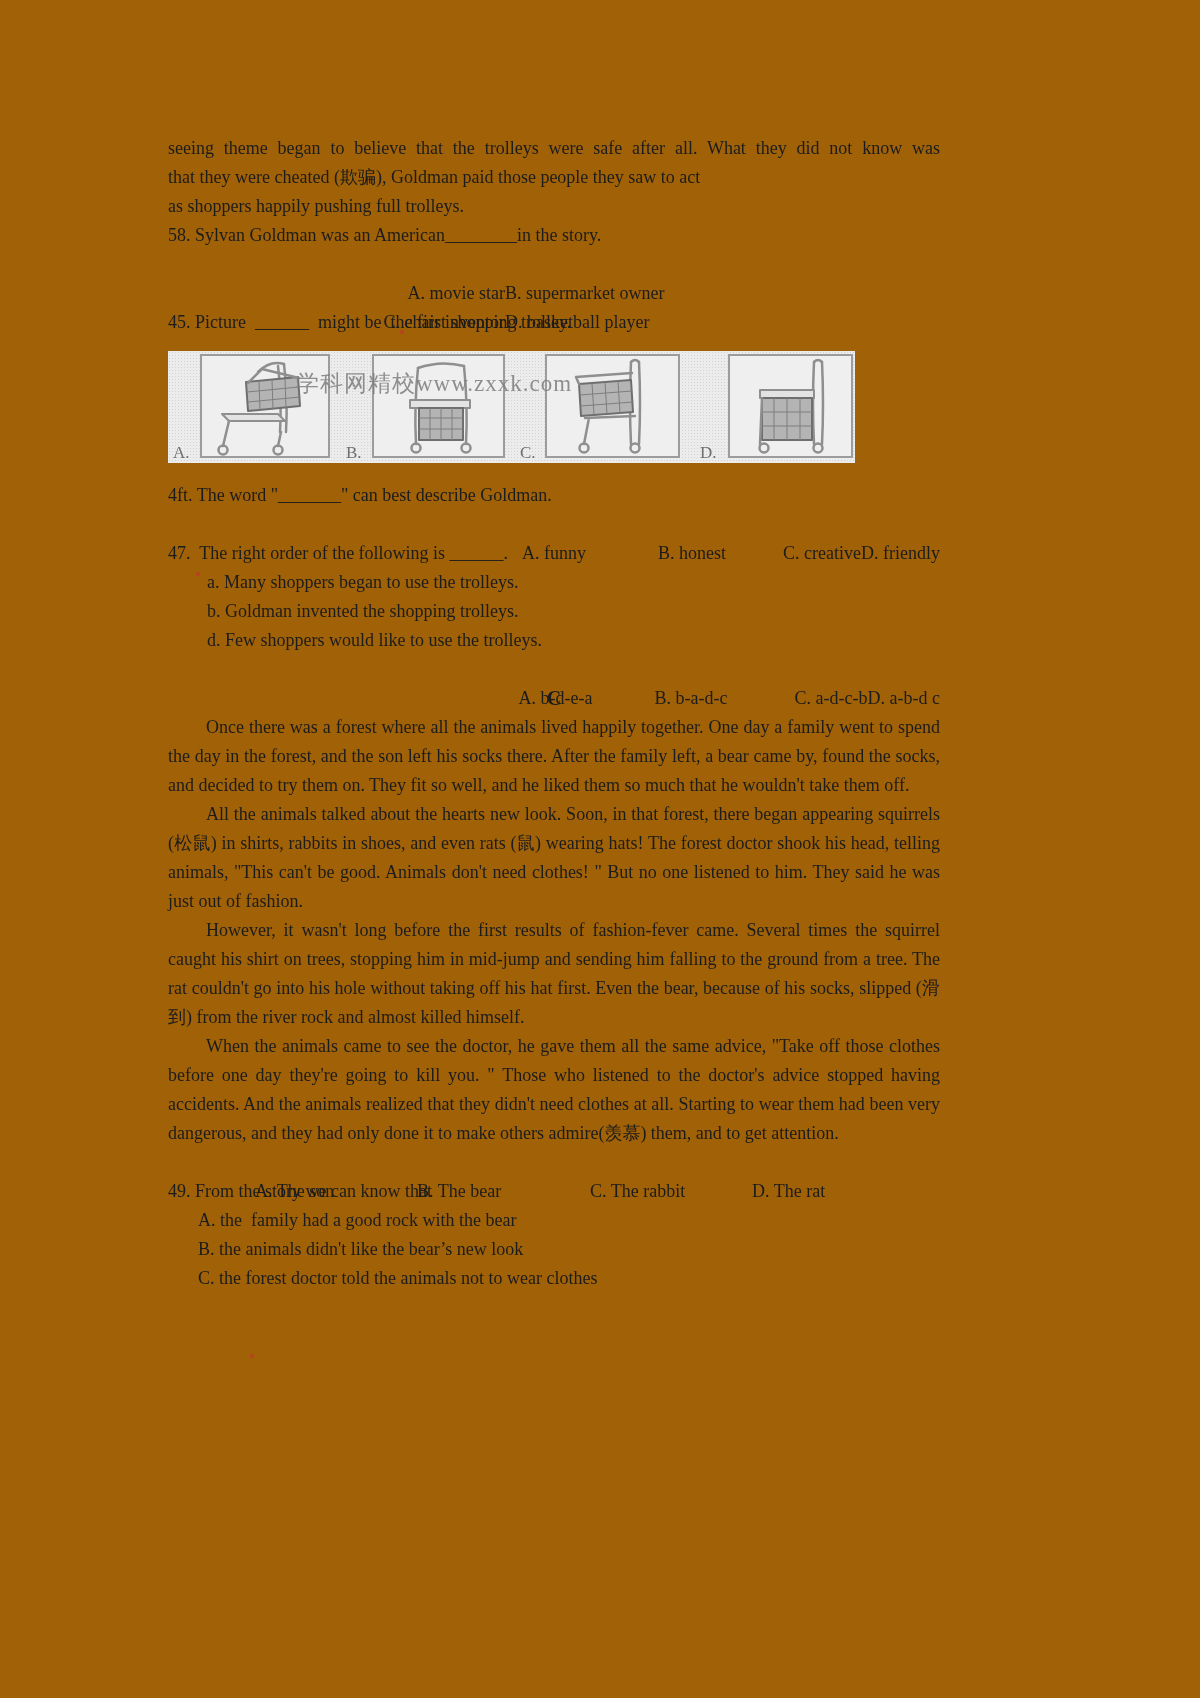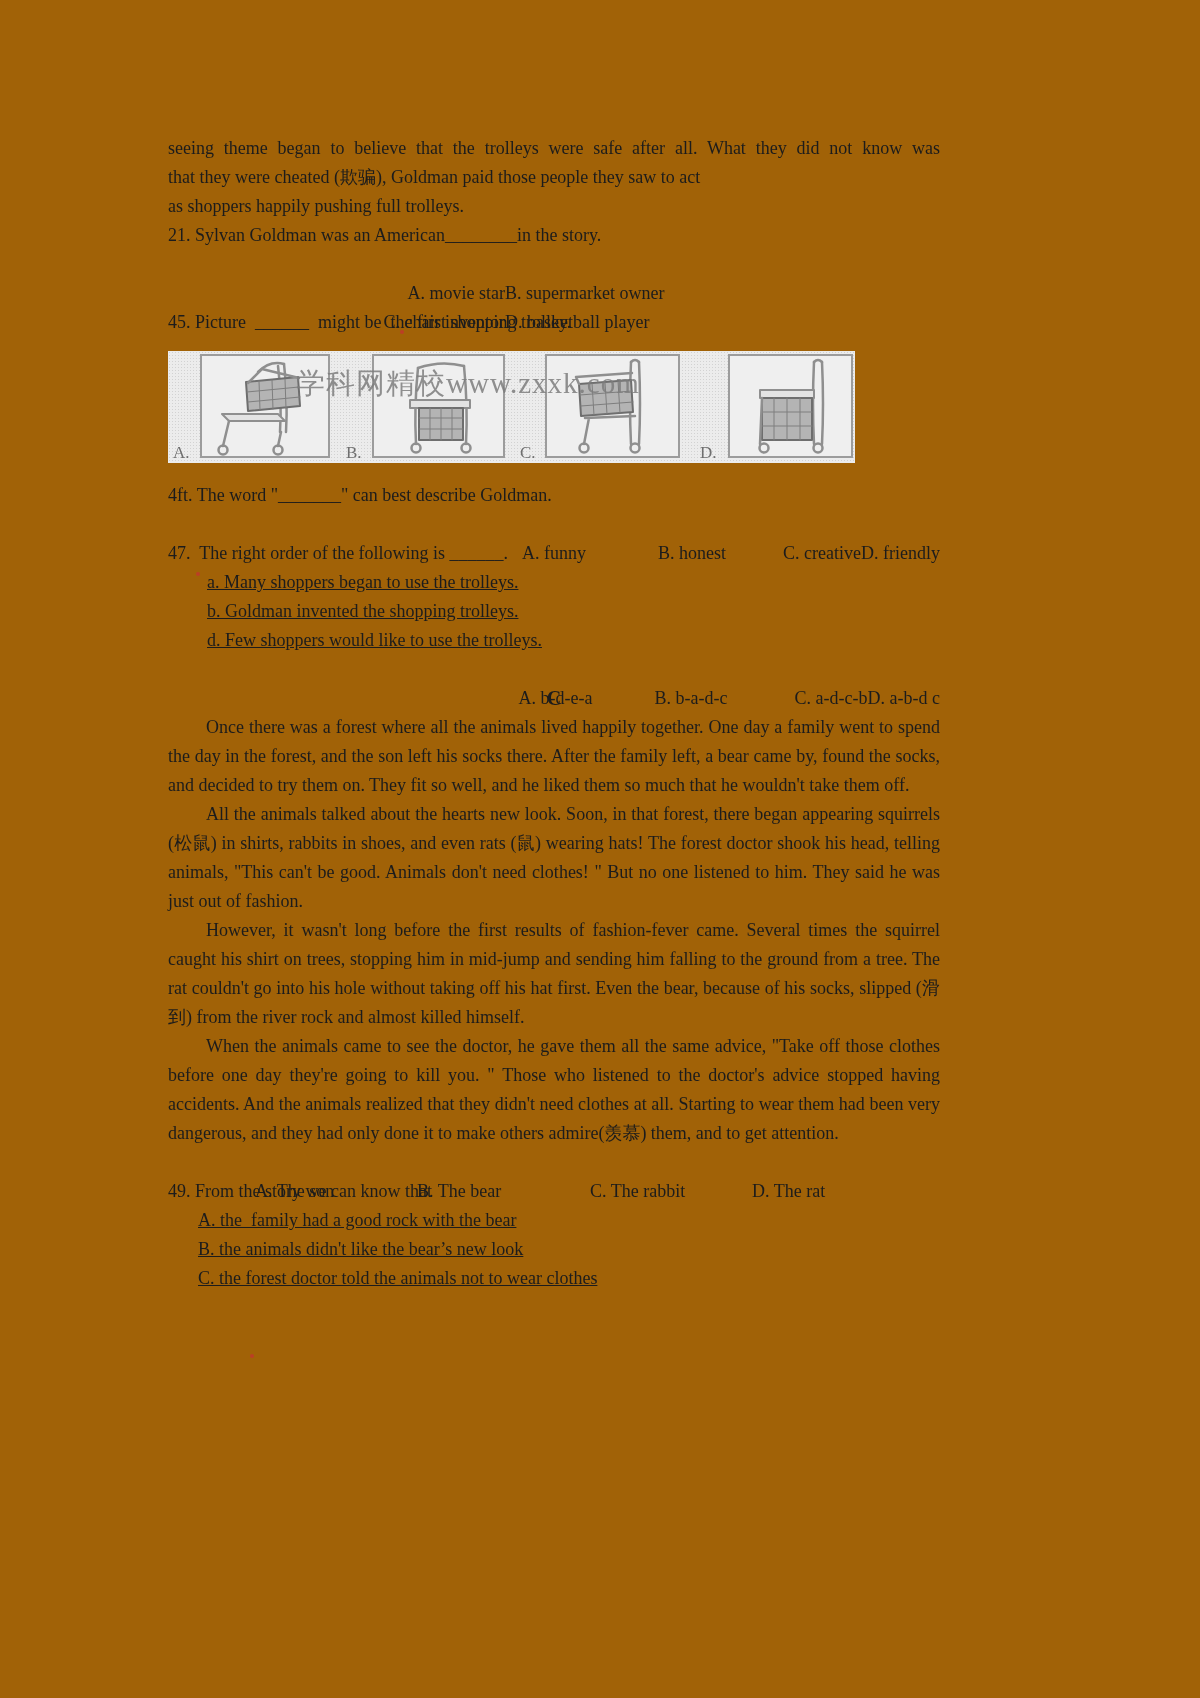--- a/index.html
+++ b/index.html
@@ -42,21 +42,21 @@
   .opts-2col { padding-left: 30px; }
   .opts-2col .col-a { display: inline-block; width: 280px; text-align: right; }
   .opts-row { padding-left: 39px; text-align: right; }
   .opts-row .opt { display: inline-block; }
   .q46 .o0 { width: 118px; } .q46 .o1 { width: 140px; } .q46 .o2 { width: 135px; }
   .q47o .o0 { width: 133px; } .q47o .o1 { width: 135px; } .q47o .o2 { width: 140px; }
   .opts-row48 { padding-left: 60px; }
   .opts-row48 .o0 { display: inline-block; width: 162px; }
   .opts-row48 .o1 { display: inline-block; width: 173px; }
   .opts-row48 .o2 { display: inline-block; width: 162px; }
-  .sub-items .line, .opts-col .line { padding-left: 39px; text-decoration: underline; }
+  .sub-items .line, .opts-col .line { padding-left: 39px; }
   .opts-col .line { padding-left: 30px; }
   
   .pic-strip {
     position: relative;
     width: 687px;
     height: 112px;
     margin: 14px 0 18px 0;
     background-color: #ececec;
     background-image: radial-gradient(circle, #d2d2d2 0.9px, rgba(0,0,0,0) 1px);
     background-size: 3px 3px;
@@ -77,21 +77,21 @@
     bottom: 0px;
     font-size: 17px;
     color: #6f6f6f;
     line-height: 20px;
   }
   .lab-a { left: 5px; } .lab-b { left: 178px; } .lab-c { left: 352px; } .lab-d { left: 532px; }
   .watermark {
     position: absolute;
     left: 128px;
     top: 18px;
-    font-size: 29px;
+    font-size: 23px;
     letter-spacing: 1px;
     color: rgba(125,125,125,0.85);
     white-space: nowrap;
     z-index: 3;
     font-family: "Liberation Serif", serif;
   }
   .chair-svg { position: absolute; left: 0; top: 0; }
   .chair-svg path, .chair-svg line, .chair-svg circle, .chair-svg polygon {
     stroke: #8f8f8f; stroke-width: 2.5; fill: none; stroke-linecap: round; stroke-linejoin: round;
   }
@@ -106,21 +106,21 @@
 </head>
 <body>
 
 <div class="page">
   <div class="content">
 
     <div class="line justify-last">seeing theme began to believe that the trolleys were safe after all. What they did not know was</div>
     <div class="line">that they were cheated (欺骗), Goldman paid those people they saw to act</div>
     <div class="line">as shoppers happily pushing full trolleys.</div>
 
-    <div class="line">21. Sylvan Goldman was an American________in the story.</div>
+    <div class="line">58. Sylvan Goldman was an American________in the story.</div>
     <div class="line opts-2col">
       <span class="col-a">A. movie star</span><span>B. supermarket owner</span>
     </div>
     <div class="line opts-2col">
       <span class="col-a">C. chair inventor</span><span>D. basketball player</span>
     </div>
 
     <div class="line">45. Picture  ______  might be  the first shopping trolley.</div>
 
     <div class="pic-strip">

